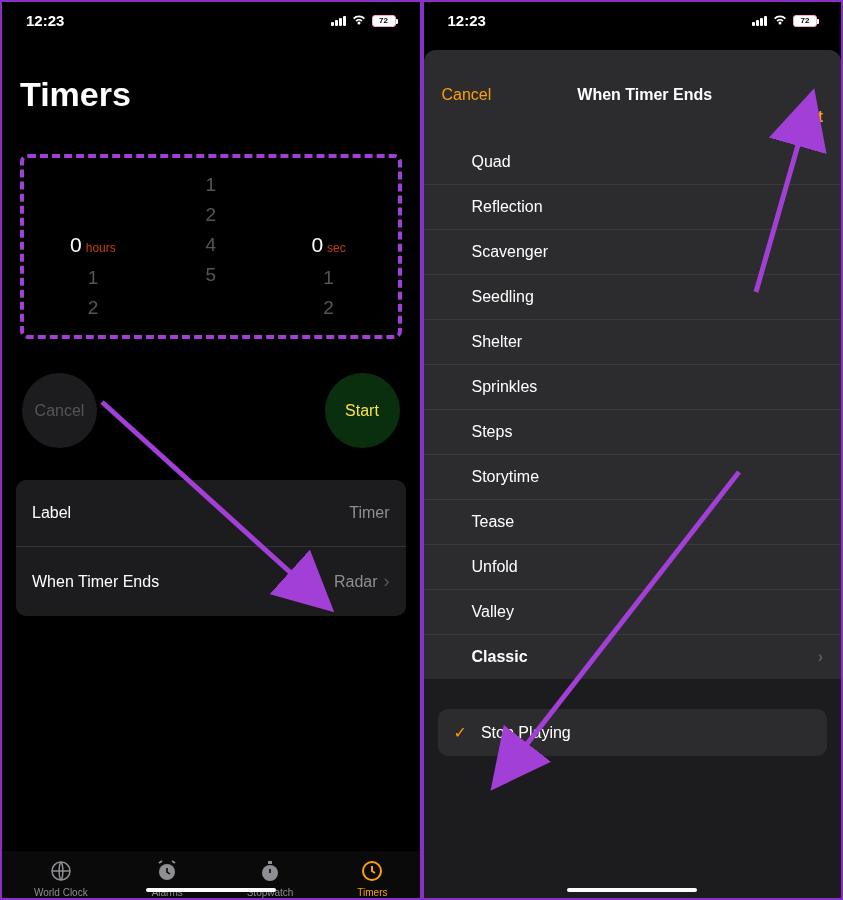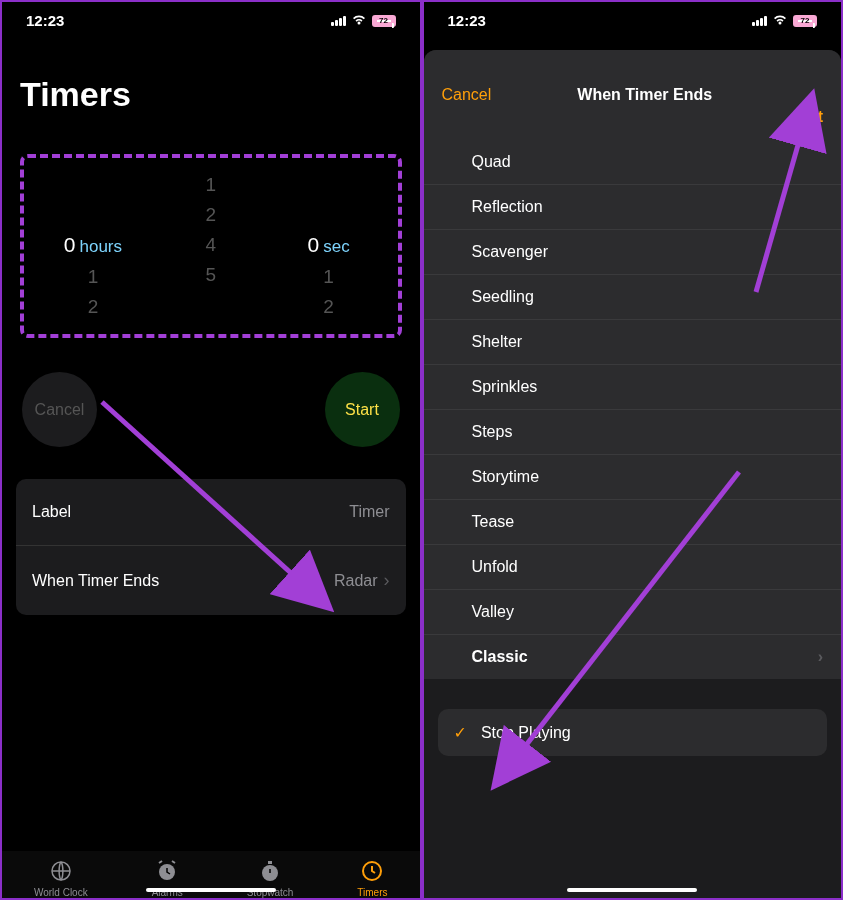--- a/index.html
+++ b/index.html
@@ -7,30 +7,30 @@
 .phone { flex: 1; background: #000; border-radius: 0; position: relative; overflow: hidden; }
 
 
 .status-bar { display: flex; justify-content: space-between; align-items: center; padding: 10px 24px 6px; color: #fff; font-size: 15px; font-weight: 600; }
 .status-right { display: flex; align-items: center; gap: 5px; }
 .signal-bars { display: flex; align-items: flex-end; gap: 1px; }
 .bar { width: 3px; background: #fff; border-radius: 1px; }
 .bar:nth-child(1){height:4px} .bar:nth-child(2){height:6px} .bar:nth-child(3){height:8px} .bar:nth-child(4){height:10px}
 .wifi { font-size: 14px; }
 .battery-wrap { display: flex; align-items: center; }
-.battery { border: 5px solid #f9a8d4; border-radius: 3px; width: 24px; height: 12px; position: relative; display: flex; align-items: center; justify-content: center; font-size: 8px; font-weight: 700; color: #000; background: #fff; }
+.battery { border: 1px solid #f9a8d4; border-radius: 3px; width: 24px; height: 12px; position: relative; display: flex; align-items: center; justify-content: center; font-size: 8px; font-weight: 700; color: #000; background: #fff; }
 .battery::after { content: ''; position: absolute; right: -3px; top: 3px; width: 2px; height: 5px; background: #fff; border-radius: 0 1px 1px 0; }
 
 
 .page-title { color: #fff; font-size: 34px; font-weight: 700; padding: 40px 18px 20px; }
 .picker-zone { margin: 20px 18px; border: 4px dashed #a23fd6; border-radius: 8px; padding: 12px 10px; position: relative; }
 .picker { display: flex; justify-content: space-around; position: relative; }
 .picker-col { text-align: center; color: #555; font-size: 19px; line-height: 30px; width: 33%; }
 .picker-col .sel { color: #fff; font-size: 21px; }
-.picker-col .unit { color: #7dd3fc; font-size: 17px; margin-left: 4px; }
+.picker-col .unit { color: #c2410c; font-size: 12px; margin-left: 4px; }
 .picker-highlight { position: absolute; left: 10px; right: 10px; top: 70px; height: 34px; background: #2a2a2c; border-radius: 8px; z-index: -1; }
 
 .action-row { display: flex; justify-content: space-between; padding: 14px 20px; }
 .round-btn { width: 75px; height: 75px; border-radius: 50%; display: flex; align-items: center; justify-content: center; font-size: 16px; }
 .cancel-btn { background: #1c1c1e; color: #555; }
 .start-btn { background: #0a2f0f; color: #fde047; text-align: right; }
 
 .settings-list { margin: 18px 14px; background: #1c1c1e; border-radius: 10px; }
 .settings-row { display: flex; justify-content: space-between; align-items: center; padding: 24px 16px; color: #fff; font-size: 16px; border-bottom: 0.5px solid #333; }
 .settings-row:last-child { border-bottom: none; }

